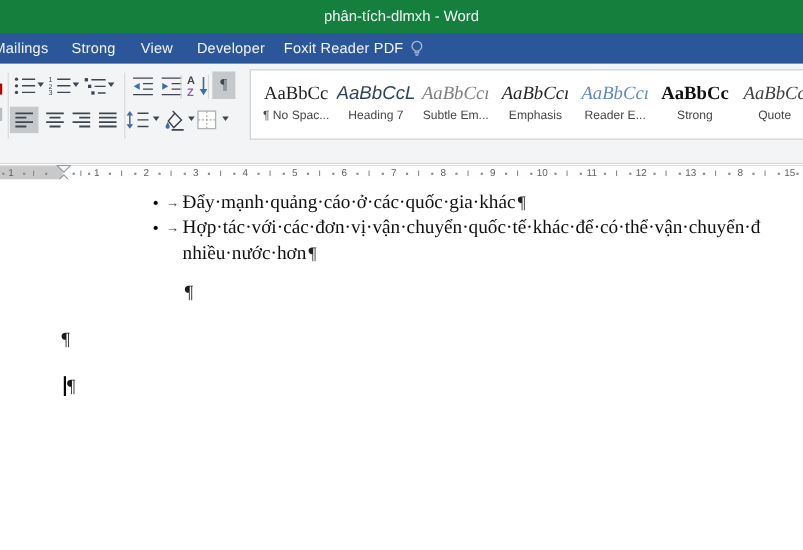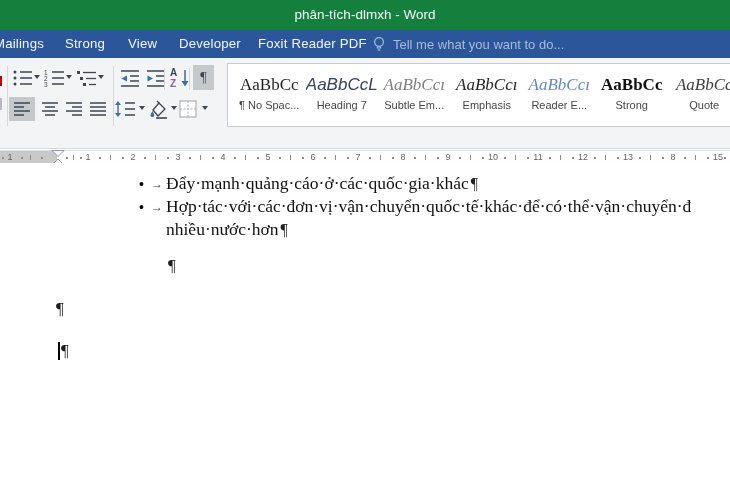--- a/index.html
+++ b/index.html
@@ -72,21 +72,20 @@
     <span class="tab" style="left:65px">Strong</span>
     <span class="tab" style="left:128px">View</span>
     <span class="tab" style="left:179px">Developer</span>
     <span class="tab" style="left:258px">Foxit Reader PDF</span>
     <div class="tellme">
       <svg width="14" height="17" viewBox="0 0 14 17">
         <circle cx="7" cy="6" r="4.4" fill="none" stroke="#a9bbd8" stroke-width="1.2"></circle>
         <path d="M5.4 10.5 L5.4 12 H8.6 L8.6 10.5" fill="none" stroke="#a9bbd8" stroke-width="1.2"></path>
         <path d="M5.7 14 H8.3" stroke="#a9bbd8" stroke-width="1.2"></path>
       </svg>
-      <span>Tell me what you want to do...</span>
     </div>
   </div>
 
   <div class="ribbon">
 
     <div class="sliver" style="top:18px;width:2px;height:10px;background:#c00000"></div>
     <div class="sliver" style="top:40px;width:2px;height:12px;background:#b9bcc2"></div>
     <div class="vdiv" style="left:7px;top:8px;height:60px"></div>
 
     <div class="btn" style="left:12px;top:10px">

